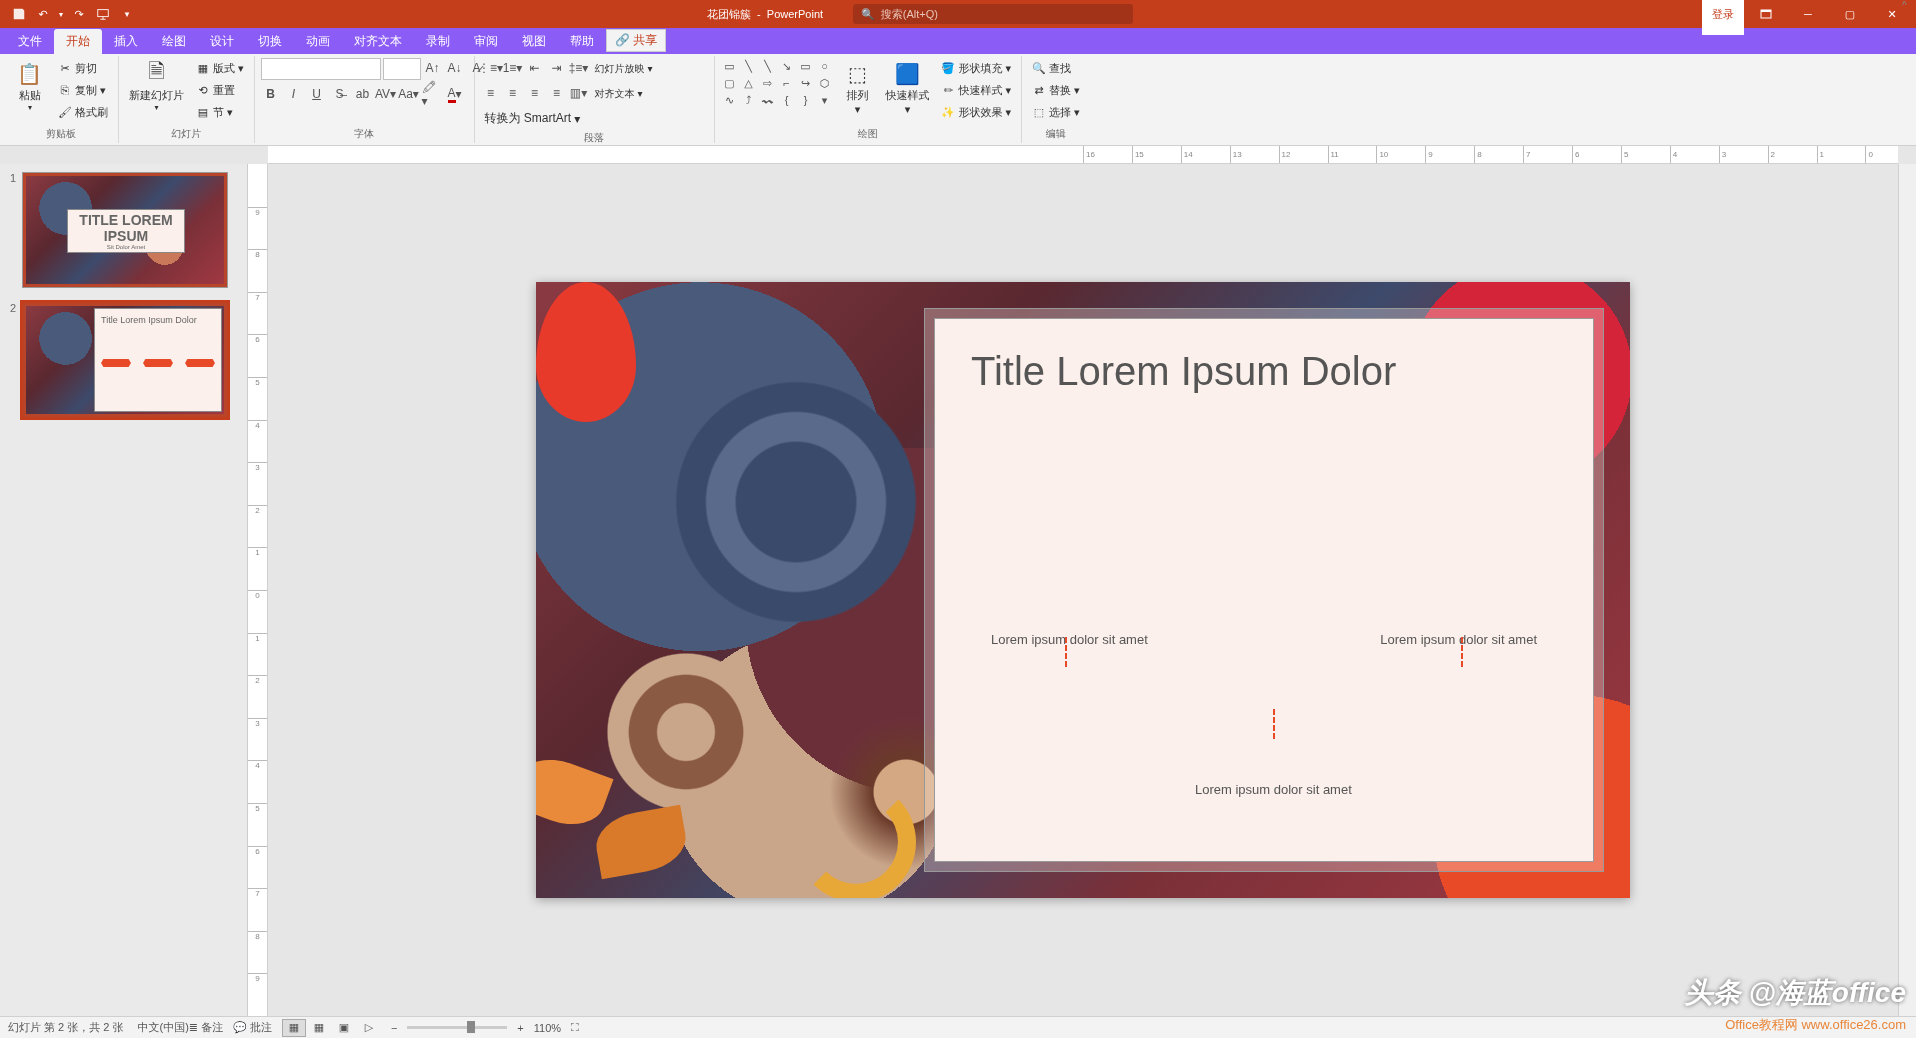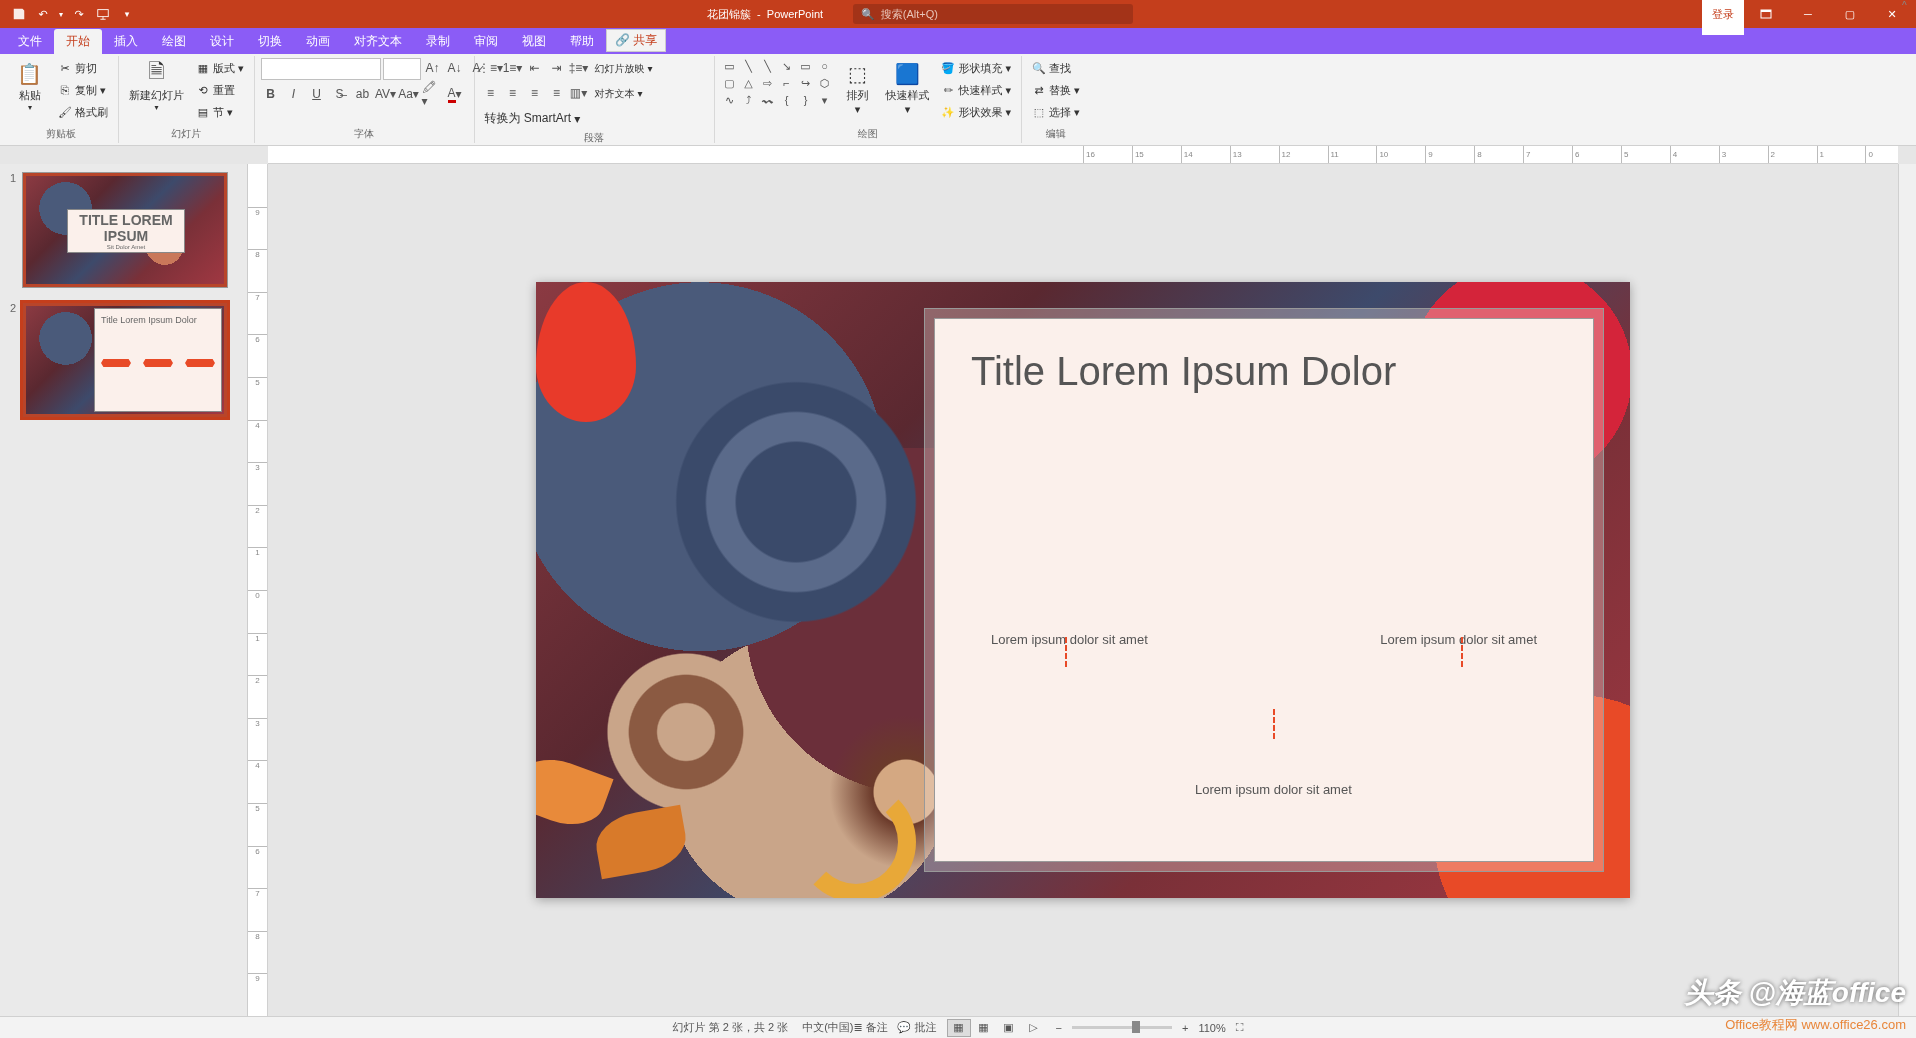--- a/index.html
+++ b/index.html
@@ -86,21 +86,21 @@
 .tline{flex:1;height:2px;background:#e84a27;}
 .vline{position:absolute;width:0;border-left:2px dashed #e84a27;height:30px;}
 .vl1{left:130px;top:318px;}
 .vl2{right:130px;top:318px;}
 .vl3{left:338px;top:390px;}
 
 .scroll-v{width:18px;background:#f0f0f0;border-left:1px solid #d0d0d0;}
 .collapse-btn{position:absolute;right:0;top:0;width:14px;height:14px;font-size:10px;color:#888;}
 
 
-.statusbar{height:22px;background:#f3f3f3;border-top:1px solid #d0d0d0;display:flex;align-items:center;justify-content:center;padding:3px 8px;font-size:11px;color:#555;}
+.statusbar{height:22px;background:#f3f3f3;border-top:1px solid #d0d0d0;display:flex;align-items:center;justify-content:flex-start;padding:3px 8px;font-size:11px;color:#555;}
 .status-left{display:flex;gap:14px;}
 .status-right{display:flex;align-items:center;gap:10px;}
 .view-btns{display:flex;gap:1px;}
 .vbtn{width:24px;height:18px;display:flex;align-items:center;justify-content:center;cursor:pointer;border:1px solid transparent;}
 .vbtn.active{background:#ddd;border-color:#aaa;}
 .zoom-slider{width:100px;height:3px;background:#ccc;position:relative;}
 .zoom-thumb{position:absolute;width:8px;height:12px;background:#888;top:-5px;left:60%;}
 
 .watermark{position:absolute;right:10px;bottom:26px;font-size:28px;color:#fff;font-weight:bold;text-shadow:0 0 4px rgba(0,0,0,0.6);font-style:italic;pointer-events:none;}
 .watermark2{position:absolute;right:10px;bottom:4px;font-size:13px;color:#e8863a;pointer-events:none;}

